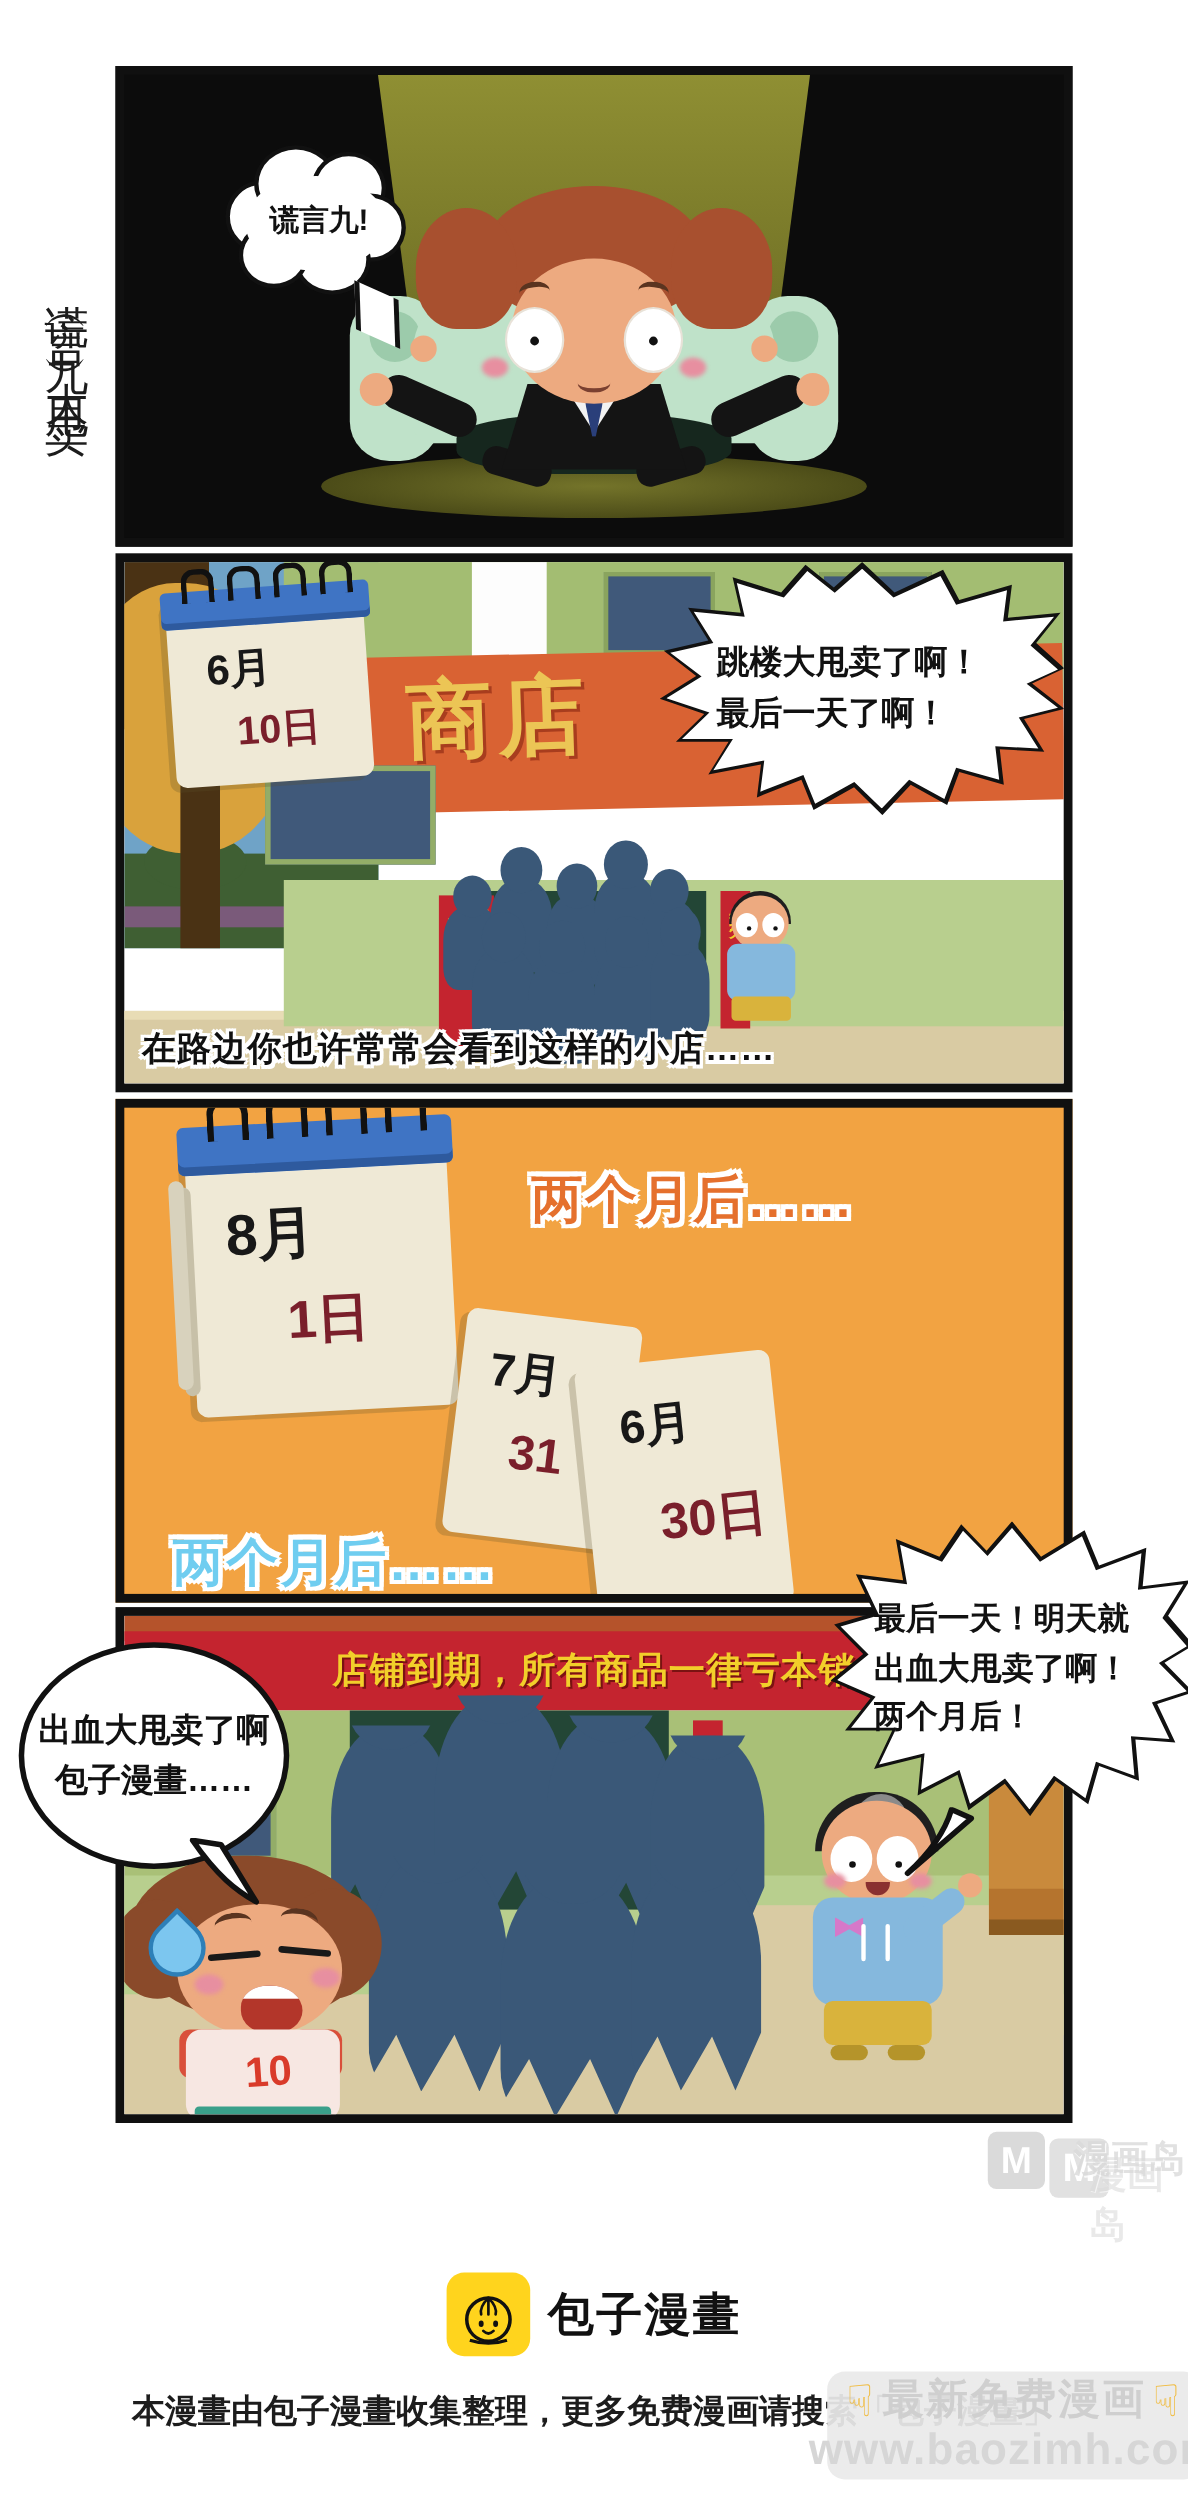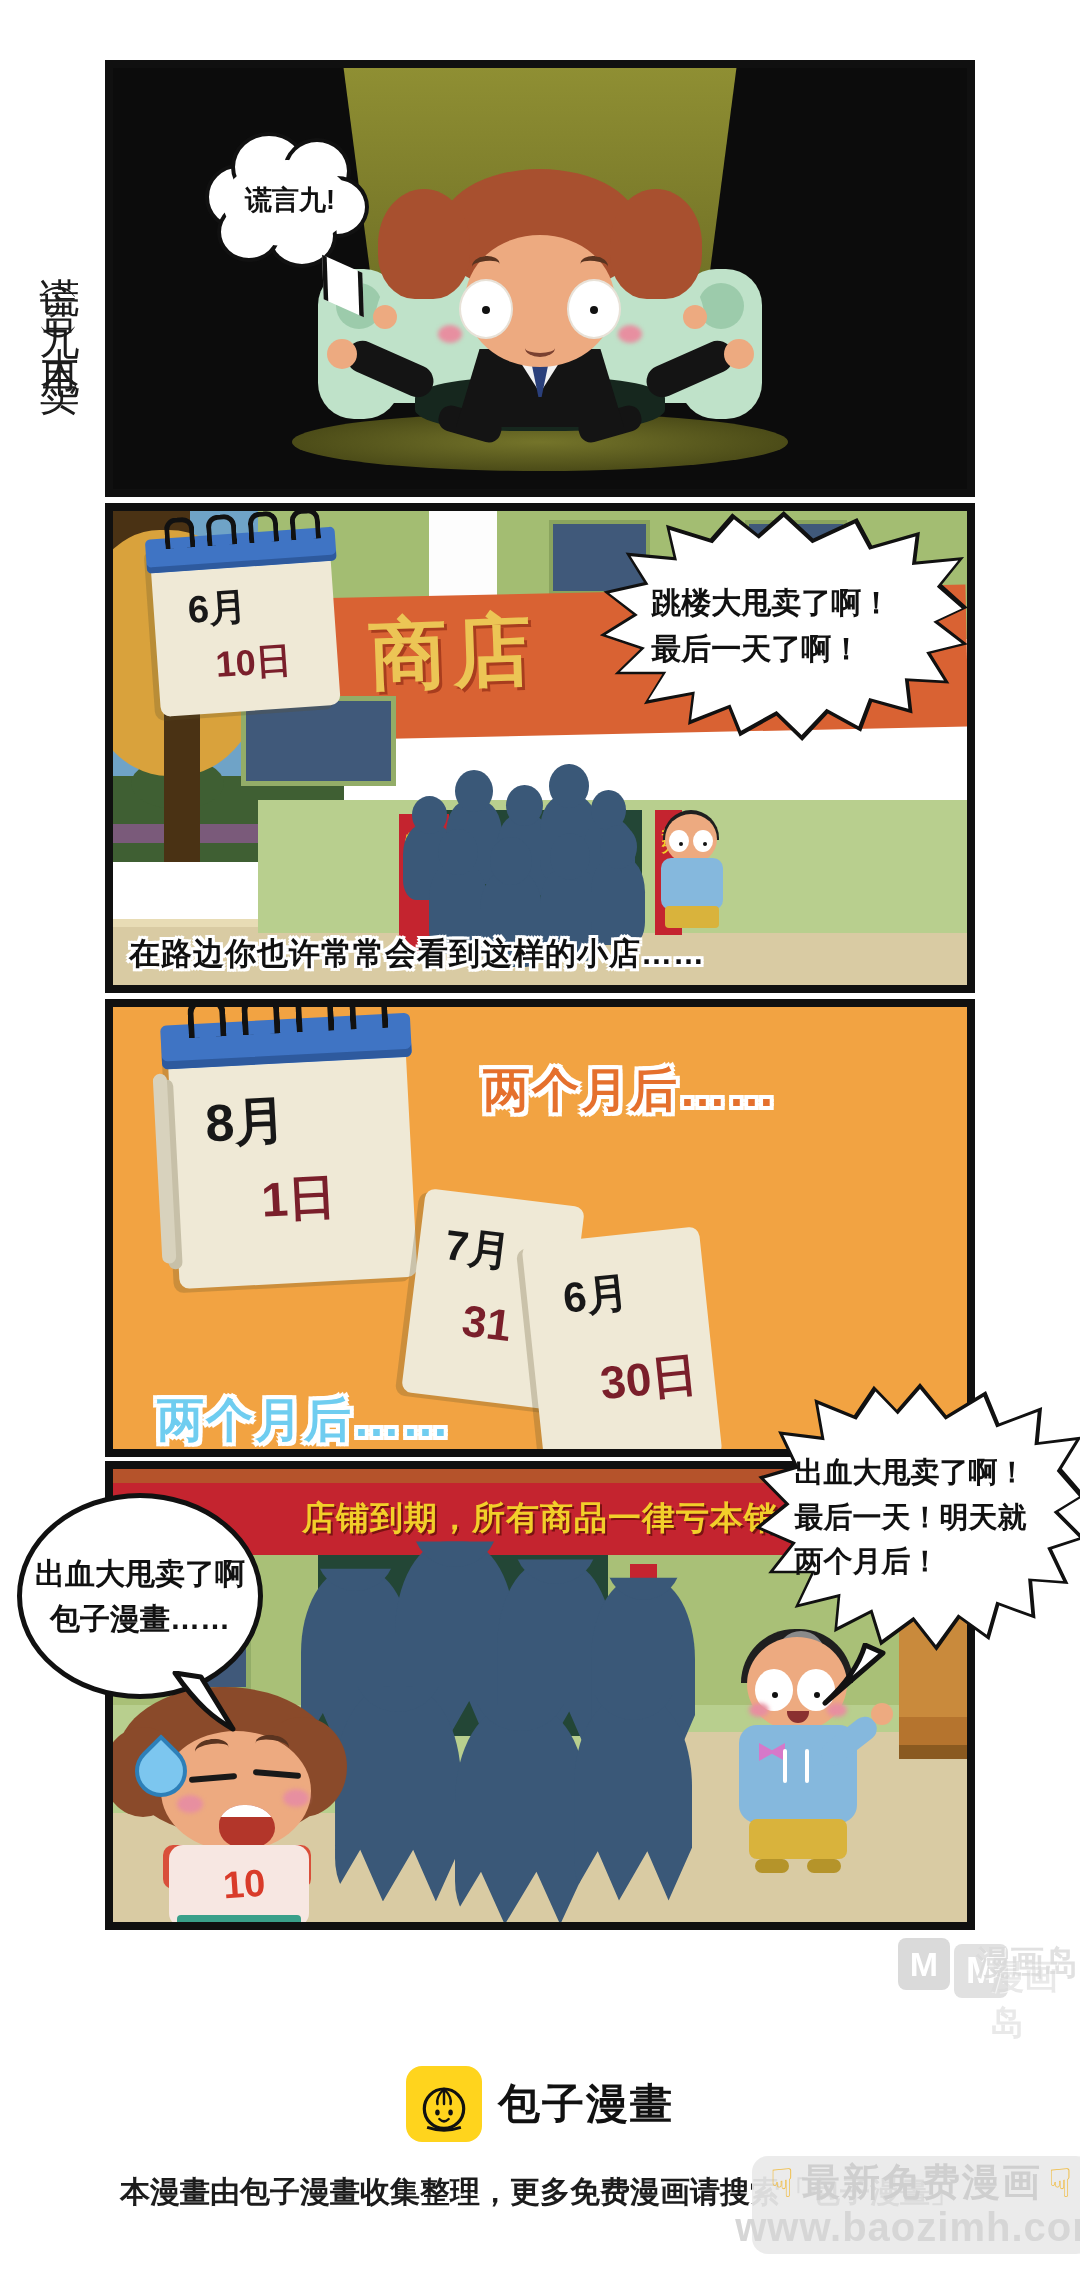--- a/index.html
+++ b/index.html
@@ -419,22 +419,22 @@
     <div class="txt">
       <span>出血大甩卖了啊</span>
       <span>包子漫畫……</span>
     </div>
   </div>
 
   <div class="abs burst" style="left:642px;top:-86px;width:330px;height:268px;z-index:30;">
     <div class="bk"></div>
       <div class="wt"></div>
     <div class="txt" style="padding-left:12%;font-size:29px;">
+      <span>最后一天！明天就</span>
       <span>出血大甩卖了啊！</span>
-      <span>最后一天！明天就</span>
       <span>两个月后！</span>
     </div>
     <svg style="position:absolute;left:64px;bottom:-58px;width:70px;height:66px;" viewBox="0 0 70 66">
       <path d="M6,60 C28,40 40,22 46,2 L64,10 Z" fill="#fff" stroke="#111" stroke-width="5" stroke-linejoin="round"></path>
     </svg>
   </div>
 </div>
 
 <div class="abs wm-md">
   <div class="box" style="left:0;top:6px;width:52px;height:52px;font-size:34px;opacity:.85;">M</div>

